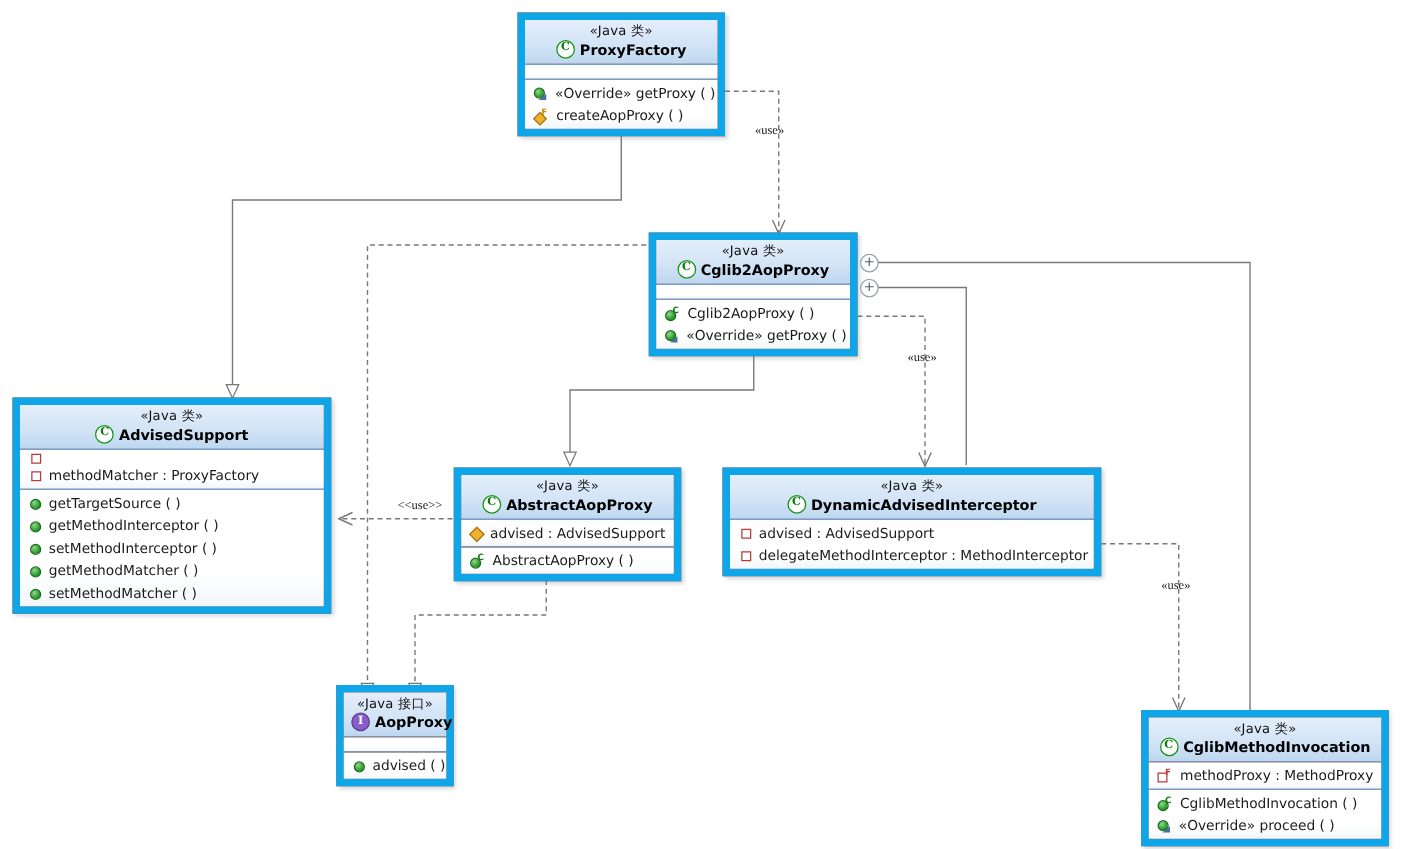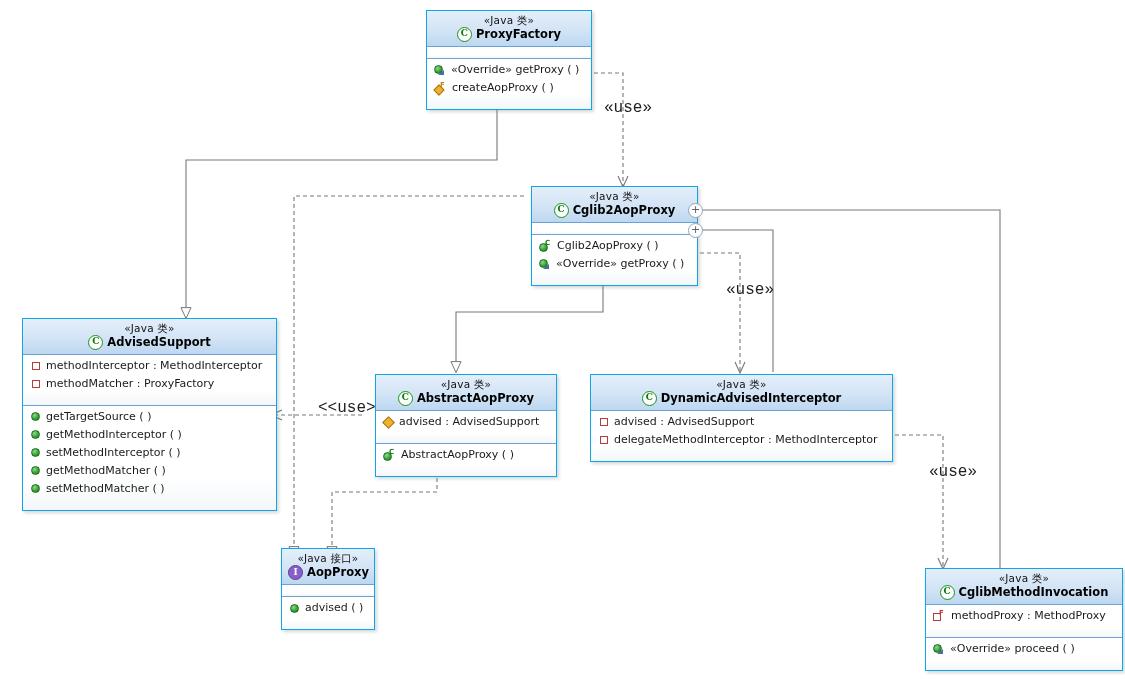--- a/index.html
+++ b/index.html
@@ -21,25 +21,24 @@
     position: absolute;
     left: 0; top: 0;
     width: 1125px;
     height: 679px;
     pointer-events: none;
   }
 
   .uml-class {
     position: absolute;
     box-sizing: border-box;
-    border: 1px solid #0ea5e9;
+    border: 6px solid #0ea5e9;
     background: #c2410c;
     box-shadow: 2px 2px 3px rgba(120,130,140,0.30);
     overflow: visible;
-    margin-left: 12px;
   }
 
   .cls-header {
     background: linear-gradient(to bottom, #e4eefa 0%, #d3e4f6 55%, #bdd7f0 100%);
     border-bottom: 1px solid #6ba3d6;
     text-align: center;
     padding: 3px 6px 4px 6px;
     line-height: 1.25;
   }
   .stereotype {
@@ -51,21 +50,21 @@
   .cls-title {
     display: block;
     font-weight: bold;
     font-size: 11.5px;
     color: #000;
     white-space: nowrap;
   }
   .cls-title .tname { vertical-align: middle; }
 
   .compartment {
-    padding: 2px 0 12px 0;
+    padding: 2px 0 1px 0;
     background: linear-gradient(to bottom, #ffffff 0%, #ffffff 70%, #f3f6f9 100%);
   }
   .compartment + .compartment { border-top: 1px solid #6ba3d6; }
   .compartment.empty { height: 11px; padding: 0; }
 
   .member {
     display: flex;
     align-items: center;
     padding: 1px 6px 1px 7px;
     white-space: nowrap;
@@ -242,25 +241,25 @@
     color: #58606a;
     font-size: 11px;
     line-height: 11px;
     text-align: center;
     font-family: "DejaVu Sans", sans-serif;
     z-index: 20;
   }
 
   .edge-label {
     position: absolute;
-    font-size: 16px;
+    font-size: 10px;
     color: #202020;
     background: transparent;
     white-space: nowrap;
-    font-family: Liberation Mono, monospace;
+    font-family: Liberation Serif, serif;
   }
 </style>
 </head>
 <body>
 
 <svg id="edge-layer" viewBox="0 0 1125 679" width="1125" height="679">
   <defs>
     <marker id="hollowtri" markerWidth="14" markerHeight="12" refX="11.4" refY="6" orient="auto" markerUnits="userSpaceOnUse">
       <path d="M1,1 L12,6 L1,11 z" fill="#ffffff" stroke="#787878" stroke-width="1"></path>
     </marker>
@@ -341,21 +340,20 @@
 <div class="uml-class" style="left:10px; top:318px; width:255px;">
   <div class="cls-header">
     <span class="stereotype">«Java 类»</span>
     <span class="cls-title">
       <span class="ico-class">C</span><span class="tname">AdvisedSupport</span>
     </span>
   </div>
   <div class="compartment">
     <div class="member">
       <span class="ico-field-private"></span>
-      <span class="mlabel">methodInterceptor : MethodInterceptor</span>
     </div>
     <div class="member">
       <span class="ico-field-private"></span>
       <span class="mlabel">methodMatcher : ProxyFactory</span>
     </div>
   </div>
   <div class="compartment">
     <div class="member">
       <span class="ico-method-public"></span>
       <span class="mlabel">getTargetSource ( )</span>
@@ -443,17 +441,21 @@
     </span>
   </div>
   <div class="compartment">
     <div class="member">
       <span class="ico-field-private-f"></span>
       <span class="mlabel">methodProxy : MethodProxy</span>
     </div>
   </div>
   <div class="compartment">
     <div class="member">
+      <span class="ico-ctor-public"></span>
+      <span class="mlabel">CglibMethodInvocation ( )</span>
+    </div>
+    <div class="member">
       <span class="ico-method-override"></span>
       <span class="mlabel">«Override» proceed ( )</span>
     </div>
   </div>
 </div>
 
 </body></html>

